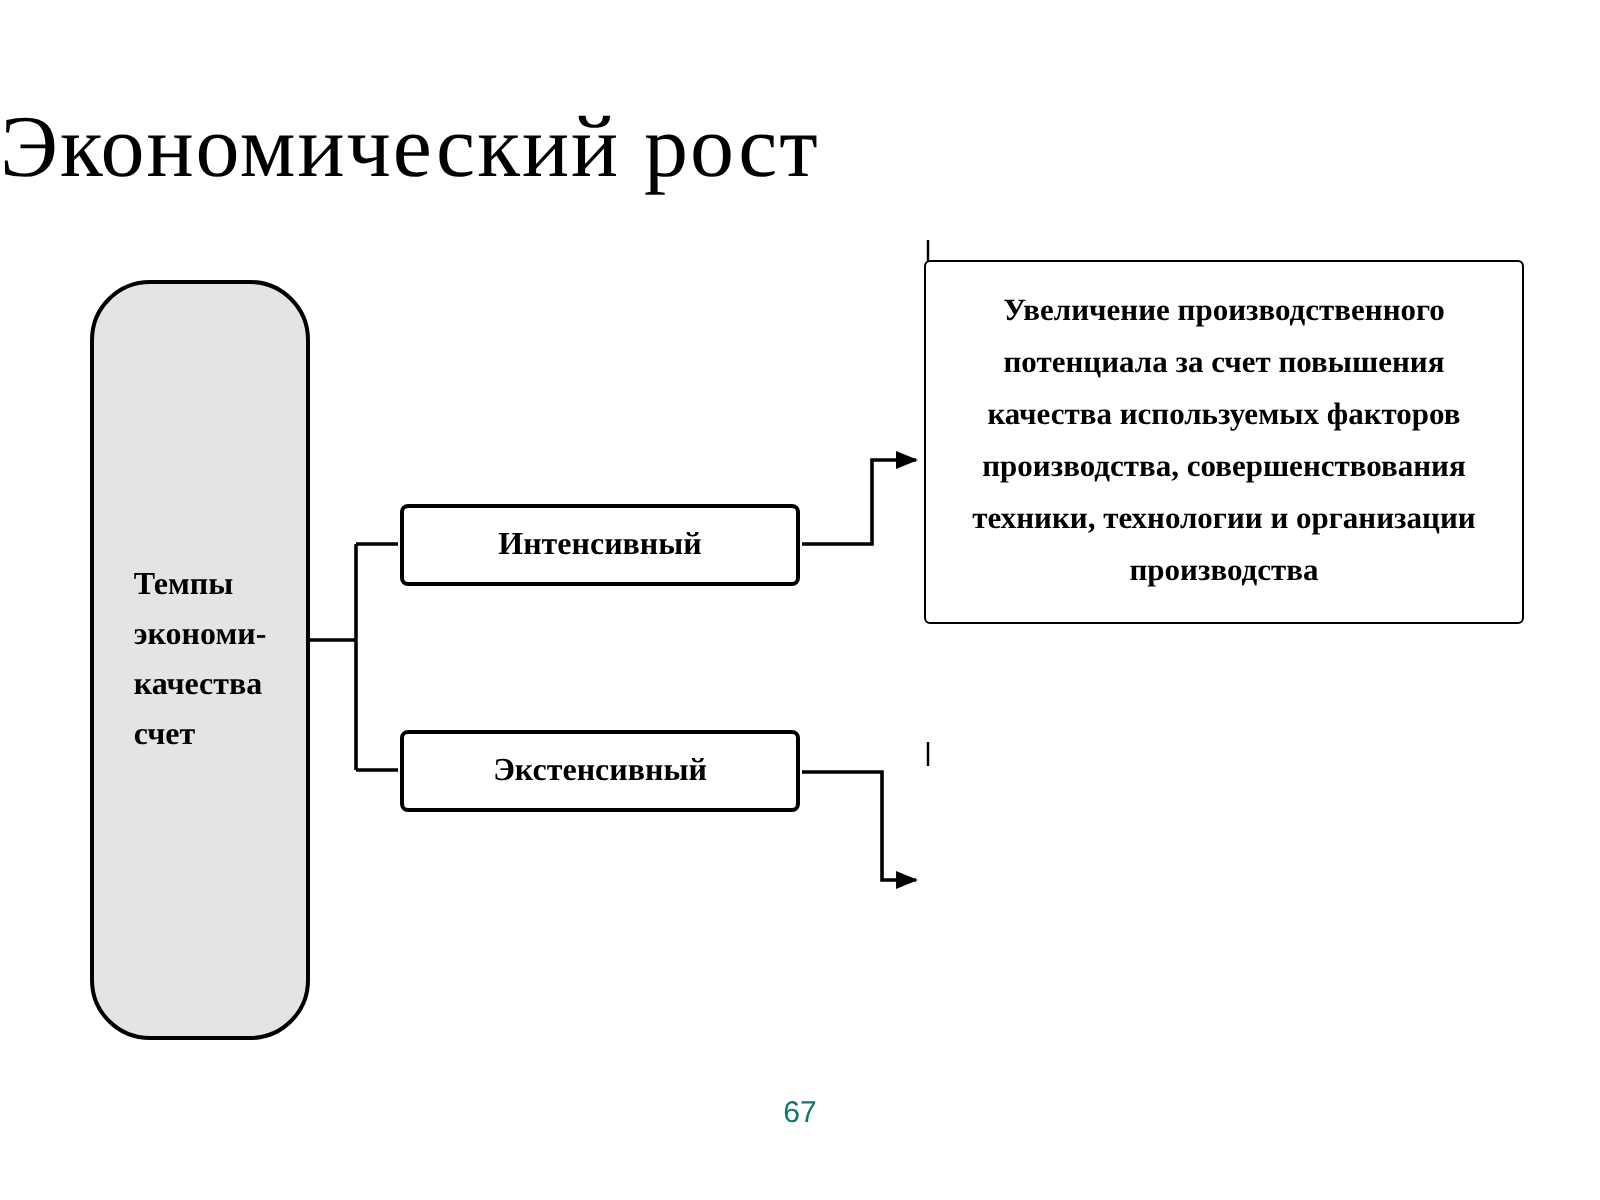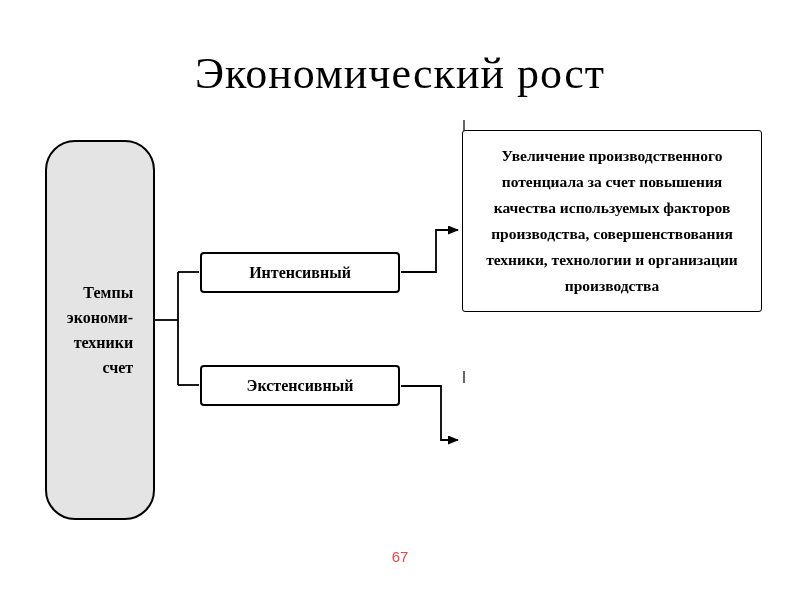--- a/index.html
+++ b/index.html
@@ -15,21 +15,20 @@
     font-family: "Liberation Serif", serif;
     color: #000000;
     overflow: hidden;
   }
   .title {
     position: absolute;
     top: 48px;
     left: 0;
     width: 800px;
     margin: 0;
-    text-align: center;
     font-size: 44px;
     font-weight: 400;
     letter-spacing: 1px;
     font-family: "Liberation Serif", serif;
   }
   .connectors {
     position: absolute;
     left: 0;
     top: 0;
     pointer-events: none;
@@ -42,21 +41,21 @@
     height: 380px;
     background: #e4e4e4;
     border: 2.5px solid #000000;
     border-radius: 30px;
     display: flex;
     align-items: center;
     justify-content: center;
     box-sizing: border-box;
   }
   .root-label {
-    text-align: right;
+    text-align: left;
     font-weight: bold;
     font-size: 16px;
     line-height: 25px;
   }
   .root-label span { display: block; }
   .branch-box {
     position: absolute;
     left: 200px;
     width: 200px;
     height: 41px;
@@ -94,21 +93,21 @@
     font-size: 15.5px;
     line-height: 26px;
   }
   .page-number {
     position: absolute;
     left: 0;
     width: 800px;
     top: 548px;
     text-align: center;
     font-size: 15px;
-    color: #ef4444;
+    color: #0f766e;
     font-family: "Liberation Sans", sans-serif;
   }
 </style>
 </head>
 <body>
 
 <div class="slide">
 
   <h1 class="title">Экономический рост</h1>
 
@@ -132,21 +131,21 @@
     <polyline points="401,386 441,386 441,440 458,440" fill="none" stroke="#000000" stroke-width="1.8" marker-end="url(#arrow)"></polyline>
 
     <line x1="464" y1="120" x2="464" y2="131" stroke="#000000" stroke-width="1.2"></line>
     <line x1="464" y1="371" x2="464" y2="383" stroke="#000000" stroke-width="1.2"></line>
   </svg>
 
   <div class="root-node">
     <div class="root-label">
       <span>Темпы</span>
       <span>экономи-</span>
-      <span>техники</span>
+      <span>качества</span>
       <span>счет</span>
     </div>
   </div>
 
   <div class="branch-box branch-intensive">
     <span>Интенсивный</span>
   </div>
 
   <div class="branch-box branch-extensive">
     <span>Экстенсивный</span>

